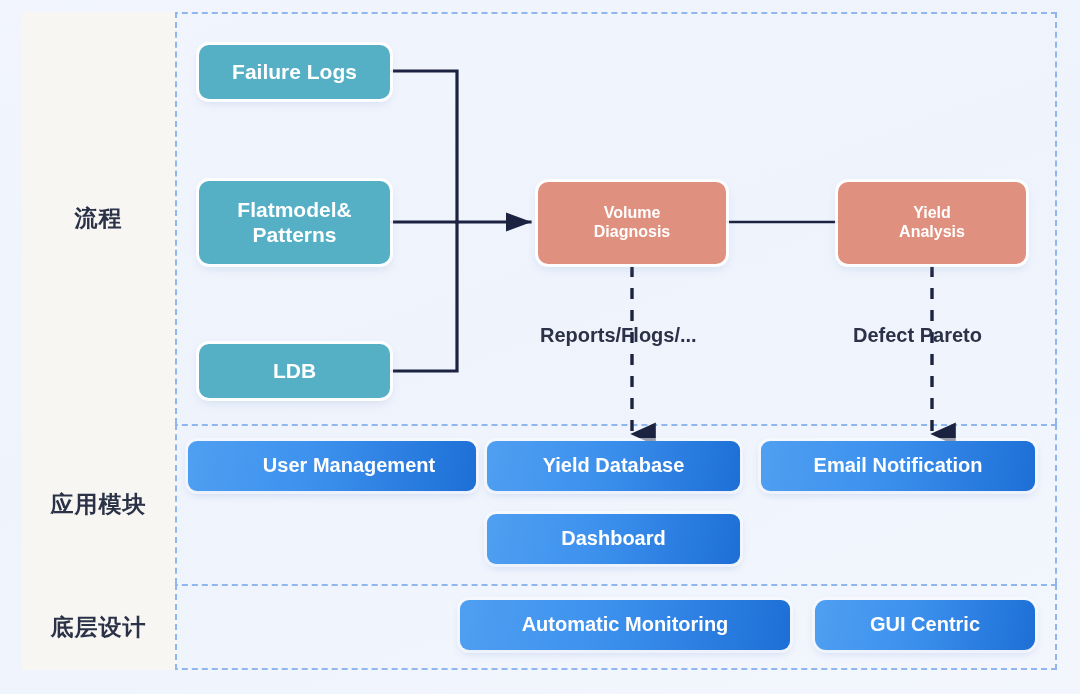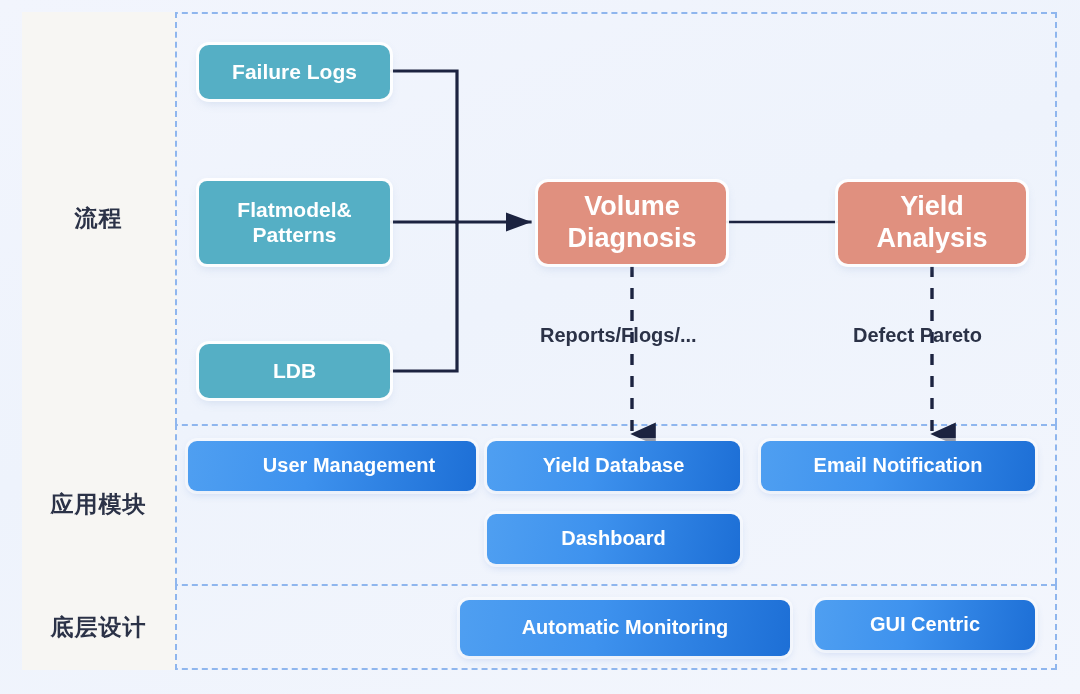--- a/index.html
+++ b/index.html
@@ -55,21 +55,21 @@
     box-shadow: 0 0 0 3px rgba(255,255,255,0.92), 0 4px 10px rgba(120,150,200,0.25);
     user-select: none;
   }
   .node.teal {
     background: #55afc5;
     font-size: 21px;
     font-weight: 700;
   }
   .node.salmon {
     background: #e0907f;
-    font-size: 27px;
+    font-size: 16px;
     font-weight: 600;
   }
   .node.blue {
     background: linear-gradient(100deg, #4f9ff1 0%, #3e92ee 42%, #1d6fd6 100%);
     font-size: 20px;
     font-weight: 700;
     border-radius: 9px;
     box-shadow: 0 0 0 3px rgba(255,255,255,0.55), 0 3px 8px rgba(60,110,200,0.22);
   }
   .node .nlabel { display: block; padding: 0 8px; white-space: pre-line; }
@@ -128,21 +128,21 @@
 
     <g stroke="#1c2340" stroke-width="3.4" fill="none" stroke-dasharray="11 11" stroke-linecap="butt">
       <path d="M632,266 L632,434" marker-end="url(#arrowDown)"></path>
       <path d="M932,266 L932,434" marker-end="url(#arrowDown)"></path>
     </g>
   </svg>
 
   <div class="node teal" style="left:199px; top:45px; width:191px; height:54px;text-align:center;">
     <span class="nlabel">Failure Logs</span>
   </div>
-  <div class="node teal" style="left:199px; top:181px; width:191px; height:83px;border-radius:8px;">
+  <div class="node teal" style="left:199px; top:181px; width:191px; height:83px;">
     <span class="nlabel">Flatmodel&amp;
 Patterns</span>
   </div>
   <div class="node teal" style="left:199px; top:344px; width:191px; height:54px;">
     <span class="nlabel">LDB</span>
   </div>
 
   <div class="node salmon" style="left:538px; top:182px; width:188px; height:82px;">
     <span class="nlabel">Volume
 Diagnosis</span>
@@ -161,20 +161,20 @@
   <div class="node blue" style="left:487px; top:441px; width:253px; height:50px;">
     <span class="nlabel">Yield Database</span>
   </div>
   <div class="node blue" style="left:761px; top:441px; width:274px; height:50px;">
     <span class="nlabel">Email Notification</span>
   </div>
   <div class="node blue" style="left:487px; top:514px; width:253px; height:50px;">
     <span class="nlabel">Dashboard</span>
   </div>
 
-  <div class="node blue" style="left:460px; top:600px; width:330px; height:56px;">
+  <div class="node blue" style="left:460px; top:600px; width:330px; height:50px;">
     <span class="nlabel">Automatic Monitoring</span>
   </div>
   <div class="node blue" style="left:815px; top:600px; width:220px; height:50px;border-radius:11px;">
     <span class="nlabel">GUI Centric</span>
   </div>
 
 </div>
 
 </body></html>

